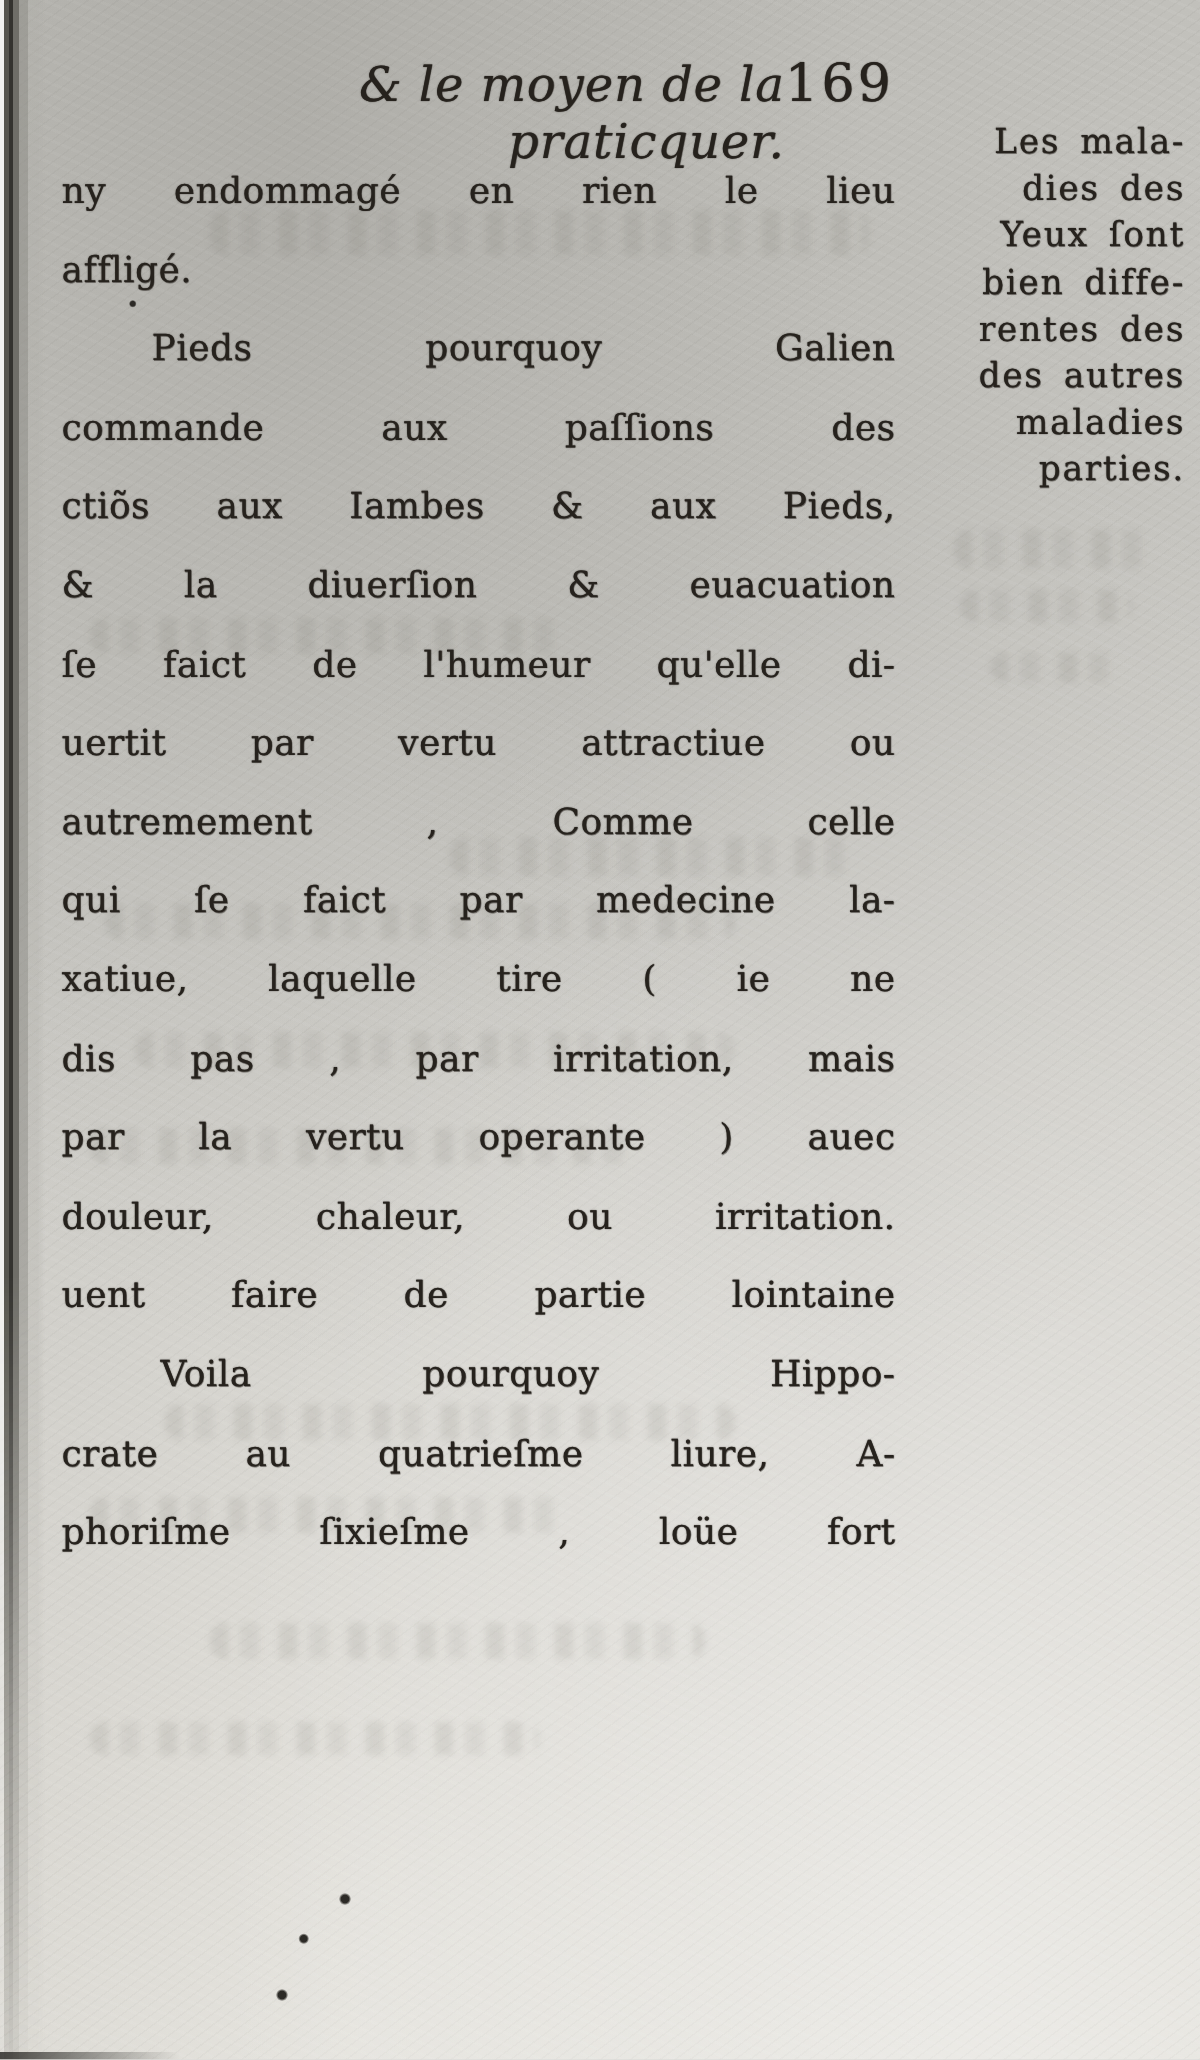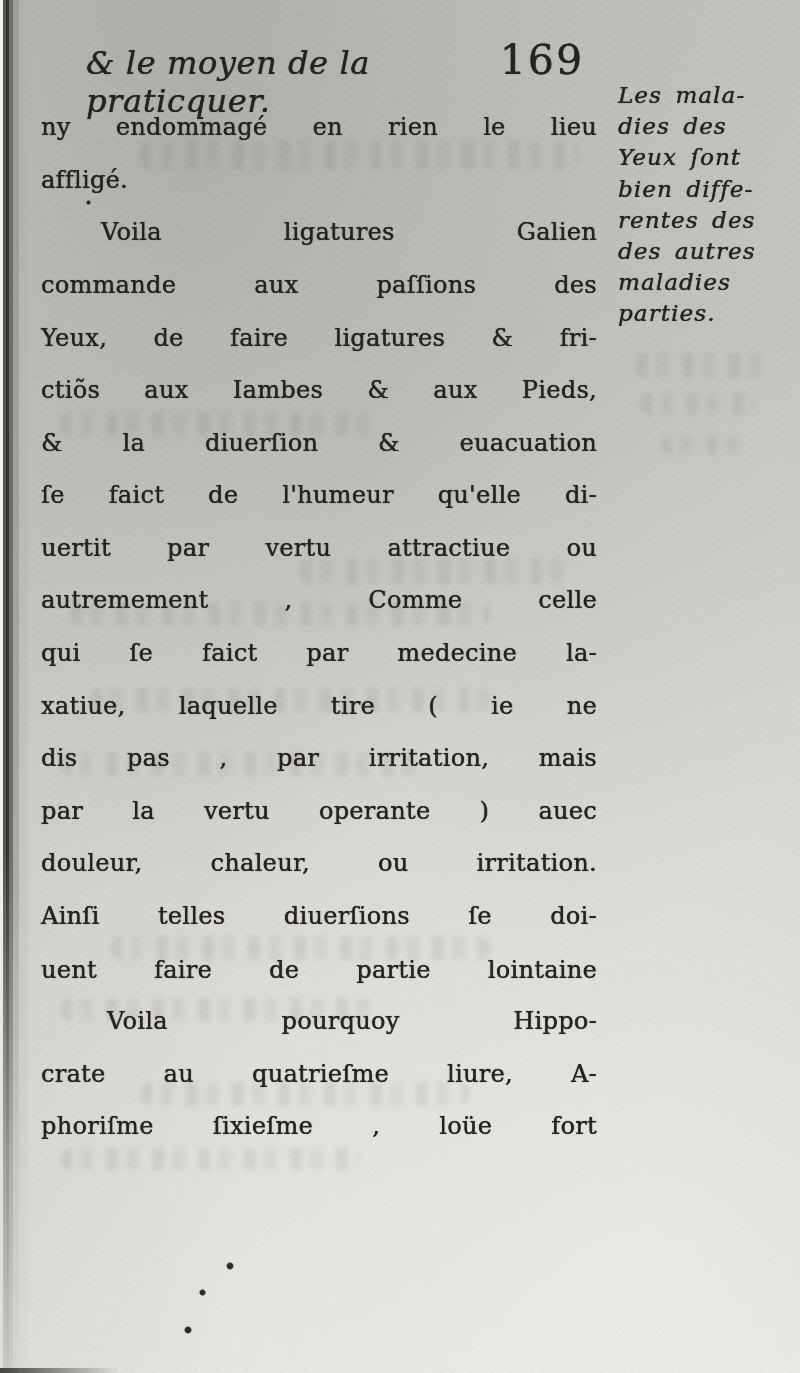--- a/index.html
+++ b/index.html
@@ -62,46 +62,47 @@
   .running-head {
     position: absolute; left: 56px; top: 36px; width: 556px;
     display: flex; align-items: baseline;
   }
   .head-title {
     display: block;
     margin-left: 30px;
     font-style: italic;
     font-size: 32px;
     letter-spacing: 0.6px;
+    text-align: right;
   }
   .head-title::first-letter { font-size: 120%; }
   .page-number {
-    margin-left: auto; margin-right: 28px;
-    font-size: 41px; letter-spacing: 2px;
+    margin-left: auto; margin-right: 16px;
+    font-size: 35px; letter-spacing: 2px;
   }
 
   .text-block {
     position: absolute; left: 41px; top: 72px; width: 556px;
     font-size: 24px; line-height: 52.6px; letter-spacing: 0.3px; margin-top: 29px;
   }
   .line { width: 100%; white-space: nowrap; }
   .line.j { text-align: justify; text-align-last: justify; white-space: normal; }
   .line.left { text-align: left; }
   .line.indent1 { padding-left: 60px; box-sizing: border-box; }
   .line.indent2 { padding-left: 66px; box-sizing: border-box; }
   .line:nth-child(5)  { transform: translateY(0.6px); }
   .line:nth-child(11) { transform: translateY(-0.5px); }
   .line:nth-child(17) { transform: translateY(0.5px); }
 
   .margin-note {
     position: absolute; left: 618px; top: 80px; width: 172px;
     font-size: 23px; line-height: 31.2px;
     letter-spacing: 1.1px; word-spacing: 5px;
   }
-  .note-line { text-align: left; font-style: italic; }
+  .note-line { text-align: right; }
 </style>
 </head>
 <body>
 
 <div class="page">
 
   <div class="ghost" style="left:140px; top:140px; width:440px; height:30px;"></div>
   <div class="ghost" style="left:636px; top:353px; width:132px; height:26px;"></div>
   <div class="ghost" style="left:640px; top:393px; width:116px; height:22px;"></div>
   <div class="ghost" style="left:660px; top:435px; width:90px;  height:20px;"></div>
@@ -121,34 +122,32 @@
   <div class="ink-dot" style="left:86px;  top:200px;  width:5px; height:5px;"></div>
 
   <header class="running-head ink">
     <span class="head-title">&amp; le moyen de la praticquer.</span>
     <span class="page-number">169</span>
   </header>
 
   <main class="text-block ink">
     <div class="line j">ny endommagé en rien le lieu</div>
     <div class="line left">affligé.</div>
-    <div class="line j indent1">Voila ligatures Galien</div>
+    <div class="line j indent1">Pieds pourquoy Galien</div>
     <div class="line j">commande aux paſſions des</div>
-    <div class="line j">Yeux, de faire ligatures &amp; fri-</div>
     <div class="line j">ctiõs aux Iambes &amp; aux Pieds,</div>
     <div class="line j">&amp; la diuerſion &amp; euacuation</div>
     <div class="line j">ſe faict de l'humeur qu'elle di-</div>
     <div class="line j">uertit par vertu attractiue ou</div>
     <div class="line j">autremement , Comme celle</div>
     <div class="line j">qui ſe faict par medecine la-</div>
     <div class="line j">xatiue, laquelle tire ( ie ne</div>
     <div class="line j">dis pas , par irritation, mais</div>
     <div class="line j">par la vertu operante ) auec</div>
     <div class="line j">douleur, chaleur, ou irritation.</div>
-    <div class="line j">Ainſi telles diuerſions ſe doi-</div>
     <div class="line j">uent faire de partie lointaine</div>
     <div class="line j indent2">Voila pourquoy Hippo-</div>
     <div class="line j">crate au quatrieſme liure, A-</div>
     <div class="line j">phoriſme ſixieſme , loüe fort</div>
   </main>
 
   <aside class="margin-note ink">
     <div class="note-line">Les mala-</div>
     <div class="note-line">dies des</div>
     <div class="note-line">Yeux ſont</div>

